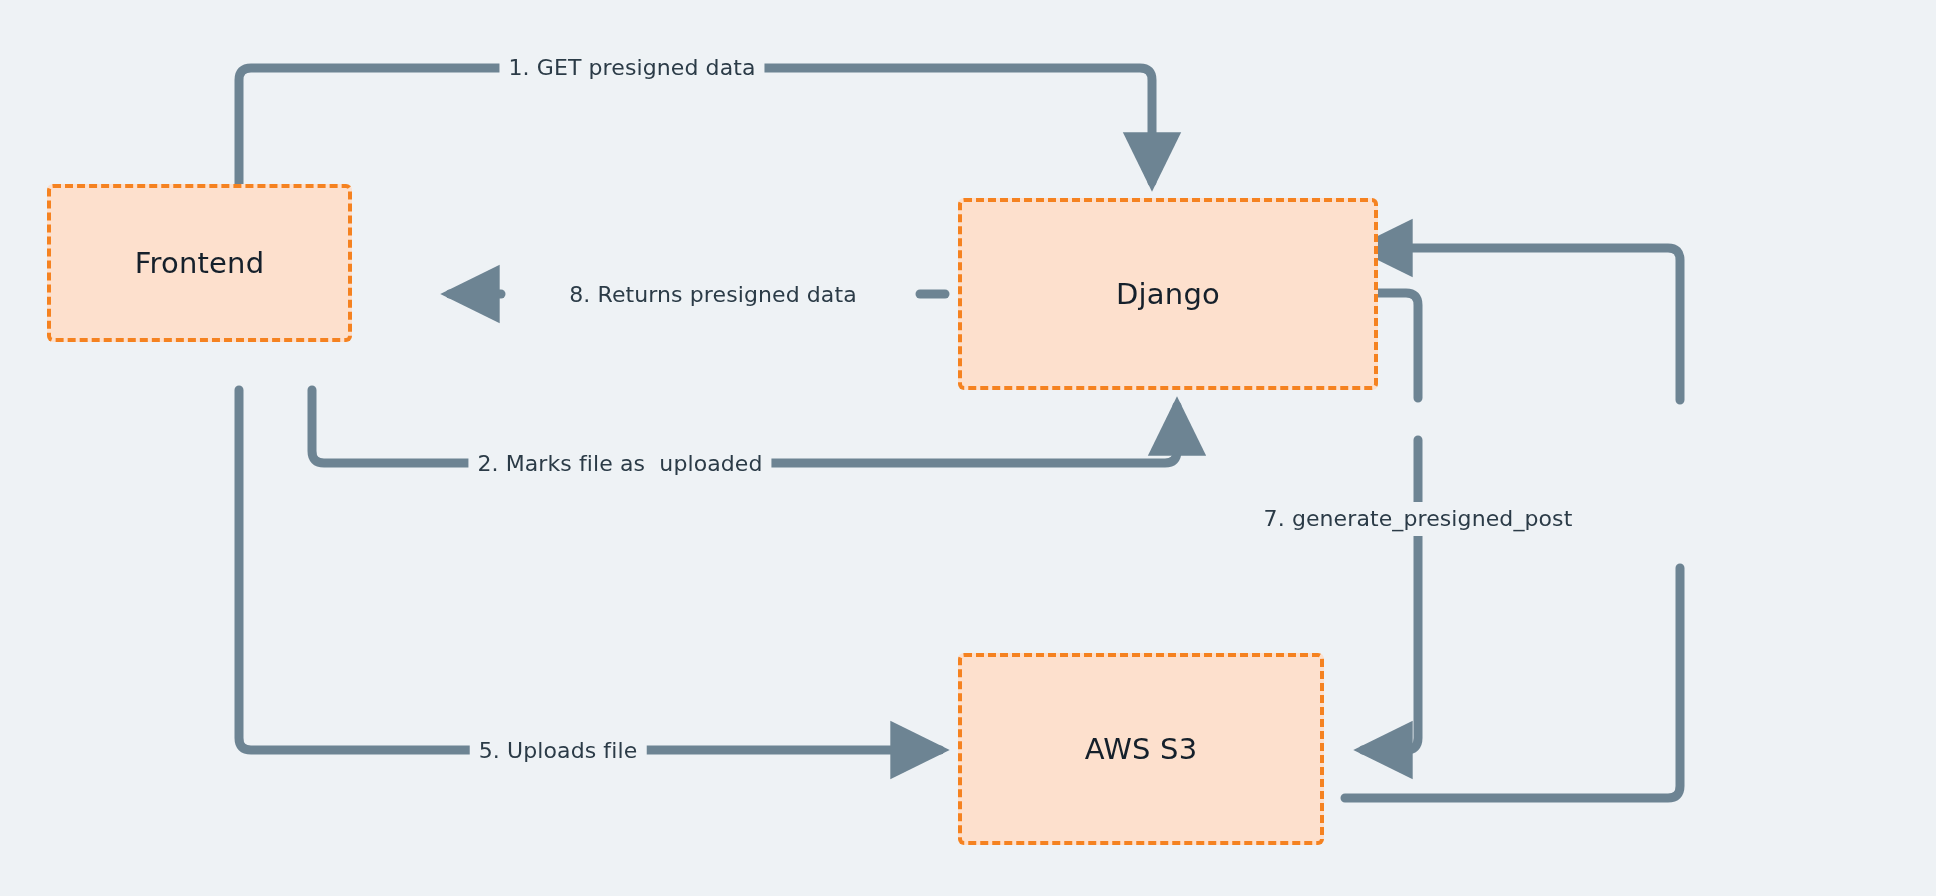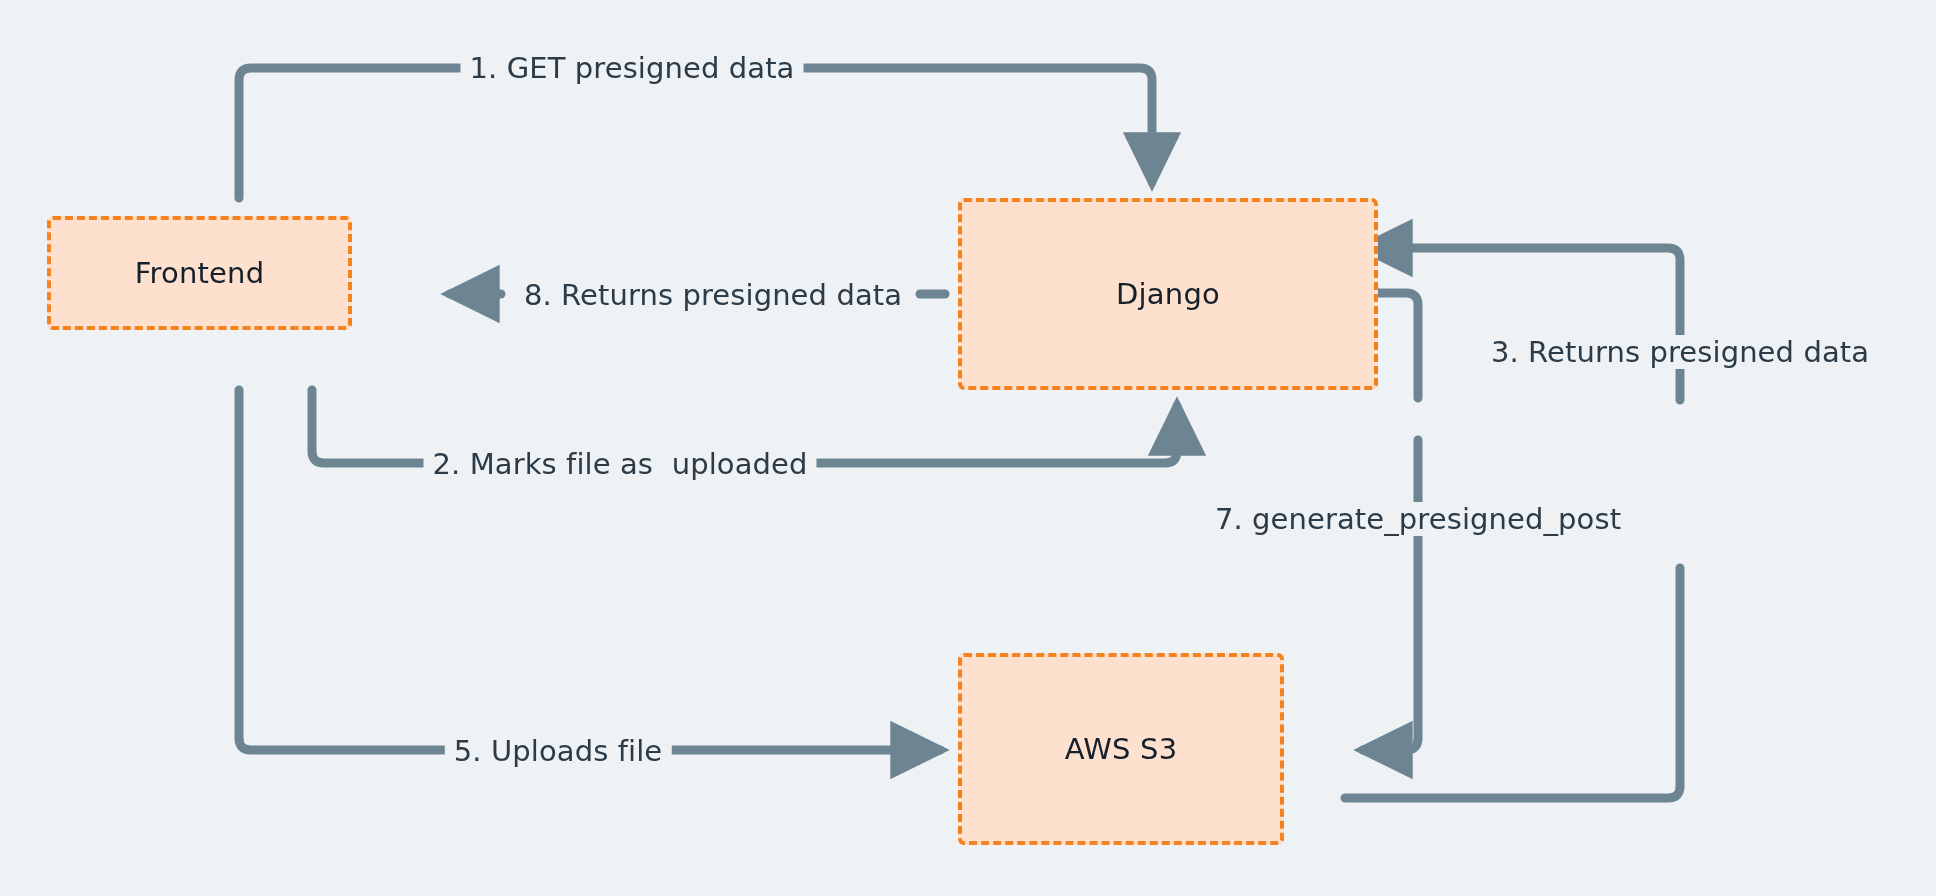--- a/index.html
+++ b/index.html
@@ -37,21 +37,21 @@
     justify-content: center;
   }
   .node-label {
     font-size: 29px;
     color: #15202b;
     letter-spacing: 0.2px;
     white-space: pre;
   }
   .edge-label {
     position: absolute;
-    font-size: 29px;
+    font-size: 22px;
     color: #2b3b47;
     letter-spacing: 0.1px;
     white-space: pre;
     background: #eef2f5;
     padding: 0 9px;
     line-height: 34px;
     transform: translate(-50%, -50%);
     text-align: right;
   }
 </style>
@@ -82,37 +82,36 @@
       <path d="M 501 294 L 450 294" marker-end="url(#ah)"></path>
 
       <path d="M 239 390 L 239 738 Q 239 750 251 750 L 500 750"></path>
       <path d="M 616 750 L 940 750" marker-end="url(#ah)"></path>
 
       <path d="M 312 390 L 312 451 Q 312 463 324 463 L 507 463"></path>
       <path d="M 733 463 L 1165 463 Q 1177 463 1177 451 L 1177 406" marker-end="url(#ah)"></path>
     </g>
   </svg>
 
-  <div class="node" style="left:47px; top:216px; width:305px; height:114px;">
+  <div class="node" style="left:47px; top:184px; width:305px; height:158px;">
     <span class="node-label">Frontend</span>
   </div>
 
   <div class="node" style="left:958px; top:198px; width:420px; height:192px;">
     <span class="node-label">Django</span>
   </div>
 
-  <div class="node" style="left:958px; top:653px; width:326px; height:192px;">
+  <div class="node" style="left:958px; top:653px; width:366px; height:192px;">
     <span class="node-label">AWS S3</span>
   </div>
 
   <div class="edge-label" style="left:632px; top:68px;">1. GET presigned data</div>
 
   <div class="edge-label" style="left:1418px; top:519px;">7. generate_presigned_post</div>
 
-  <div class="edge-label" style="left:1680px; top:352px;">3. Returns presigned data</div>
 
   <div class="edge-label" style="left:713px; top:295px;">8. Returns presigned data</div>
 
   <div class="edge-label" style="left:558px; top:751px;">5. Uploads file</div>
 
   <div class="edge-label" style="left:620px; top:464px;">2. Marks file as  uploaded</div>
 
 </div>
 
 </body></html>

